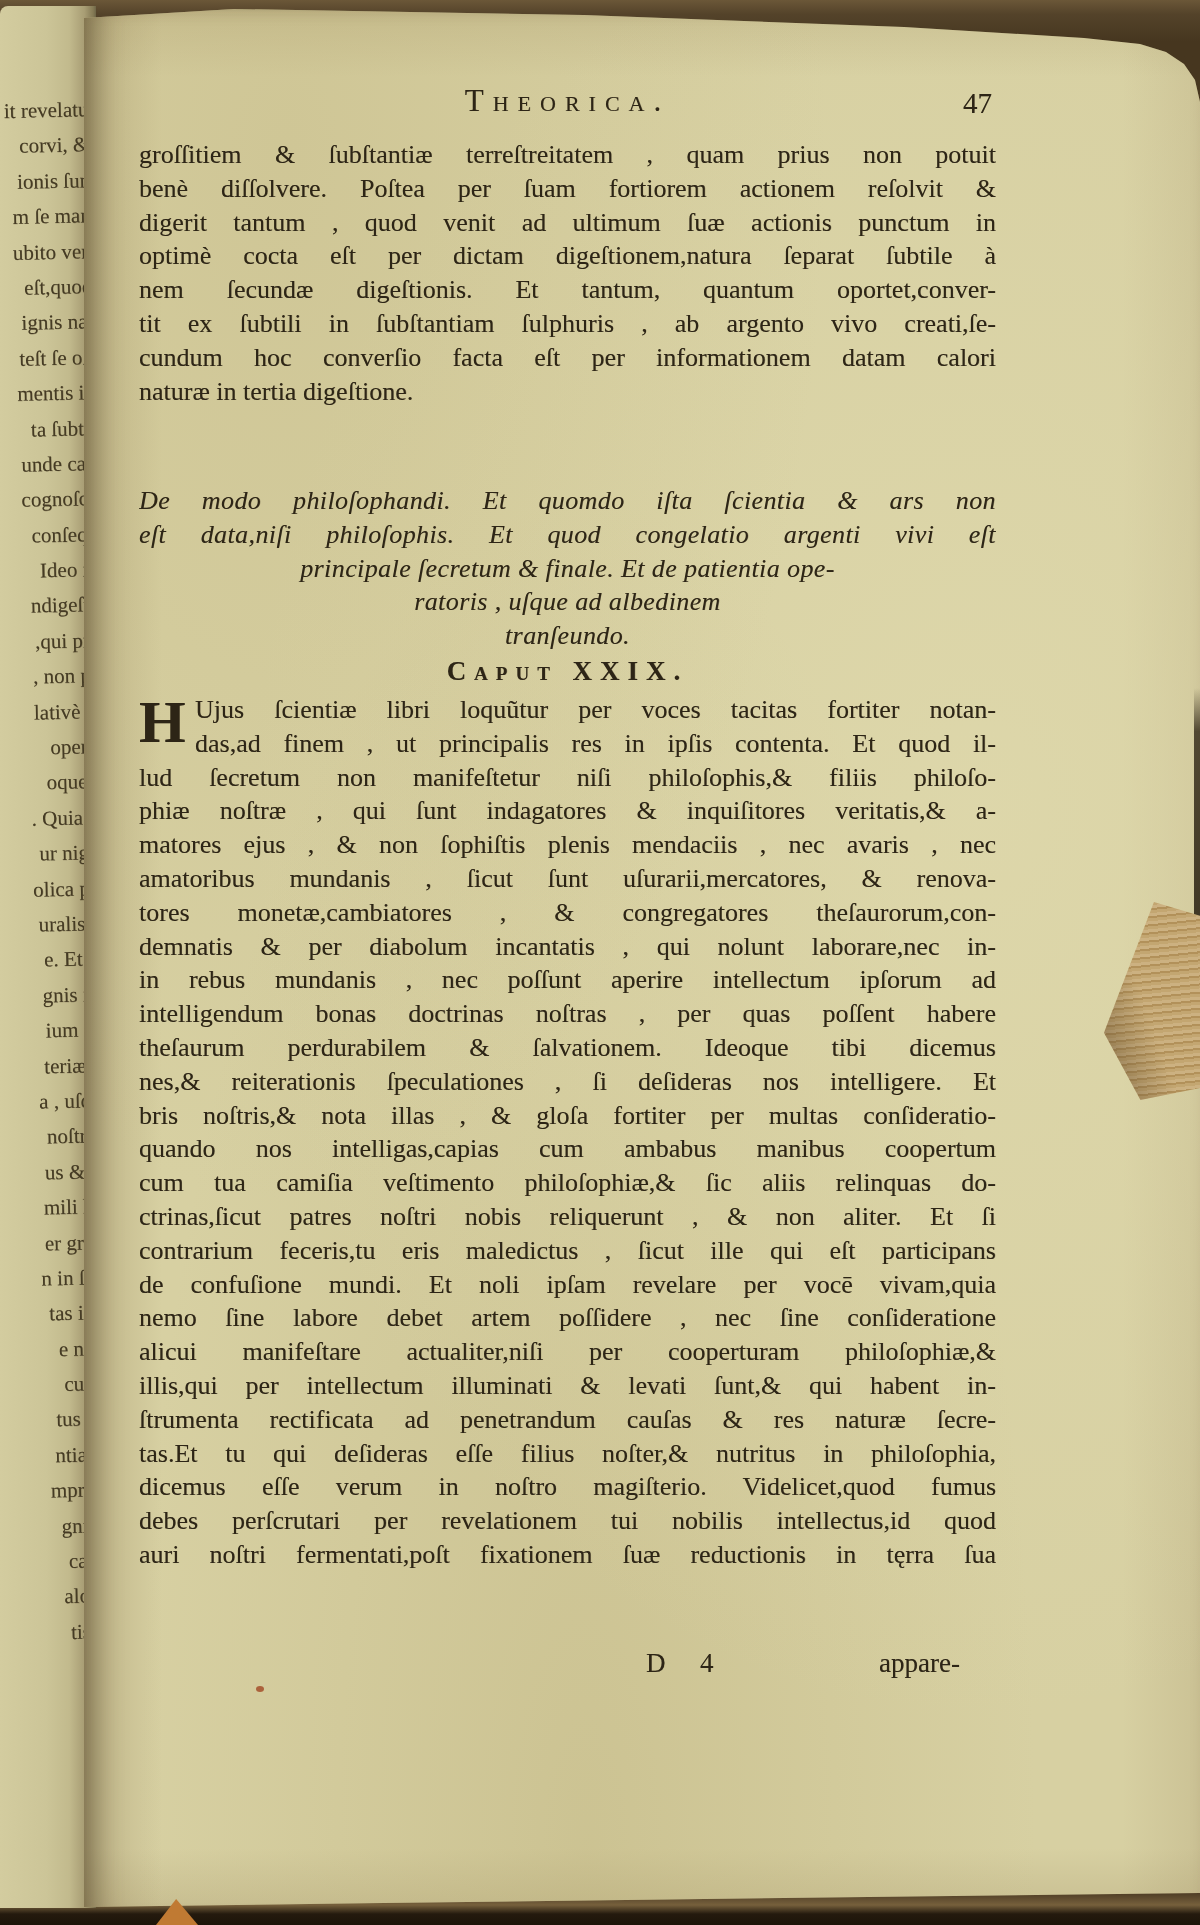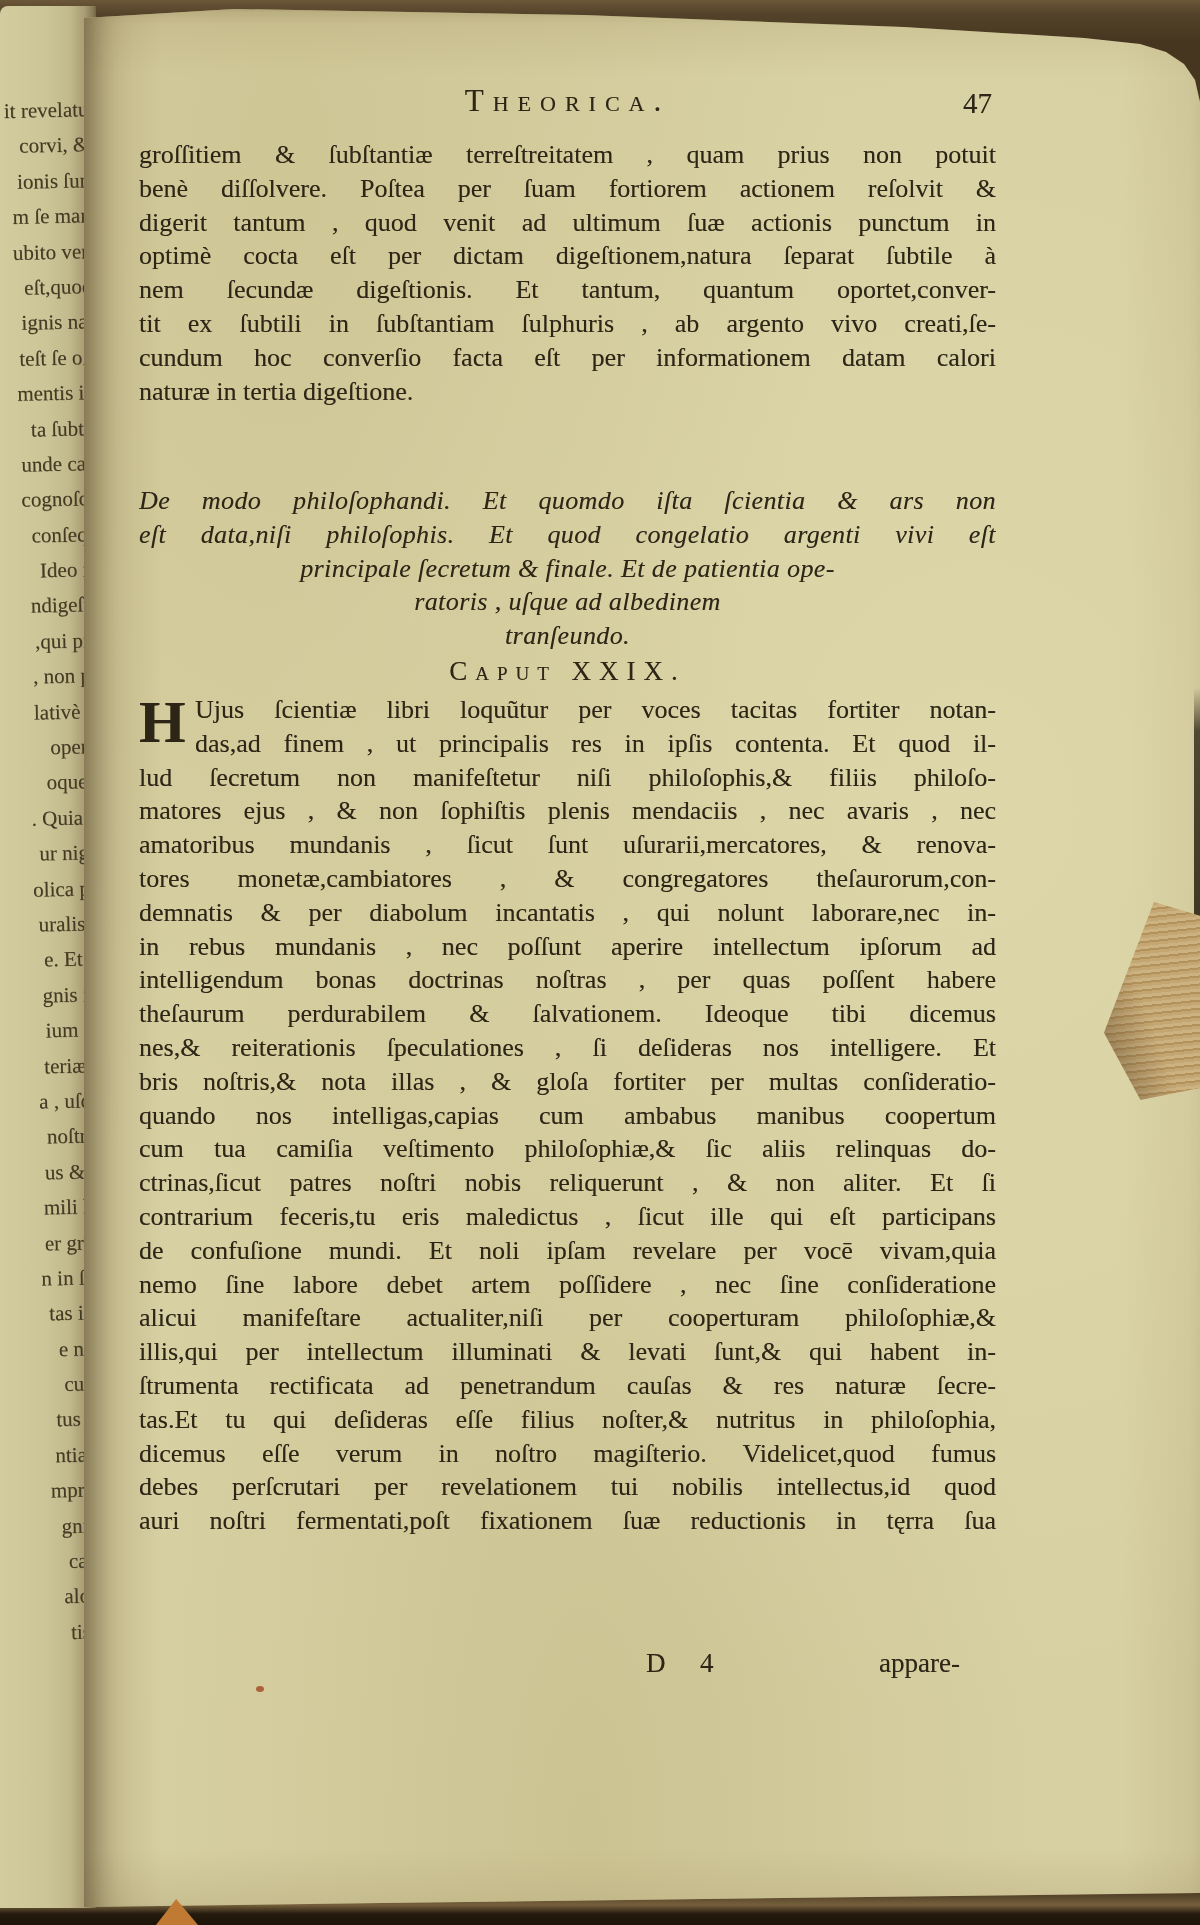--- a/index.html
+++ b/index.html
@@ -56,21 +56,21 @@
   }
   .para1{top:138px;}
   .para1 .line:last-child{text-align-last:left;}
 
   .ital{top:484px;}
   .ital .line{font-style:italic;letter-spacing:0.4px;}
   .ital .line:nth-child(n+3){text-align:right;text-align-last:center;}
 
   .caput{
     position:absolute;top:654px;left:0;width:100%;text-align:center;
-    font-variant:small-caps;font-size:27px;letter-spacing:8px;line-height:34px;
+    font-variant:small-caps;font-size:27px;letter-spacing:8px;line-height:34px;font-weight:bold;
   }
 
   .dropcap{
     position:absolute;left:0;top:692px;width:54px;
     font-size:60px;line-height:60px;font-weight:bold;text-align:left;
   }
   .chapter{top:693px;}
   .chapter .line:nth-child(-n+2){margin-left:56px;}
 
   .sigline{position:absolute;top:1646px;left:0;width:100%;height:34px;font-size:27px;line-height:34px;}
@@ -179,20 +179,21 @@
         </div>
 
       <div class="caput">Caput XXIX.</div>
 
       <div class="dropcap">H</div>
 
       <div class="para chapter">
           <div class="line">Ujus ſcientiæ libri loquũtur per voces tacitas fortiter notan-</div>
           <div class="line">das,ad finem , ut principalis res in ipſis contenta. Et quod il-</div>
           <div class="line">lud ſecretum non manifeſtetur niſi philoſophis,&amp; filiis philoſo-</div>
+          <div class="line">phiæ noſtræ , qui ſunt indagatores &amp; inquiſitores veritatis,&amp; a-</div>
           <div class="line">matores ejus , &amp; non ſophiſtis plenis mendaciis , nec avaris , nec</div>
           <div class="line">amatoribus mundanis , ſicut ſunt uſurarii,mercatores, &amp; renova-</div>
           <div class="line">tores monetæ,cambiatores , &amp; congregatores theſaurorum,con-</div>
           <div class="line">demnatis &amp; per diabolum incantatis , qui nolunt laborare,nec in-</div>
           <div class="line">in rebus mundanis , nec poſſunt aperire intellectum ipſorum ad</div>
           <div class="line">intelligendum bonas doctrinas noſtras , per quas poſſent habere</div>
           <div class="line">theſaurum perdurabilem &amp; ſalvationem.  Ideoque tibi dicemus</div>
           <div class="line">nes,&amp; reiterationis ſpeculationes , ſi deſideras nos intelligere. Et</div>
           <div class="line">bris noſtris,&amp; nota illas , &amp; gloſa fortiter per multas conſideratio-</div>
           <div class="line">quando nos intelligas,capias cum ambabus manibus coopertum</div>

